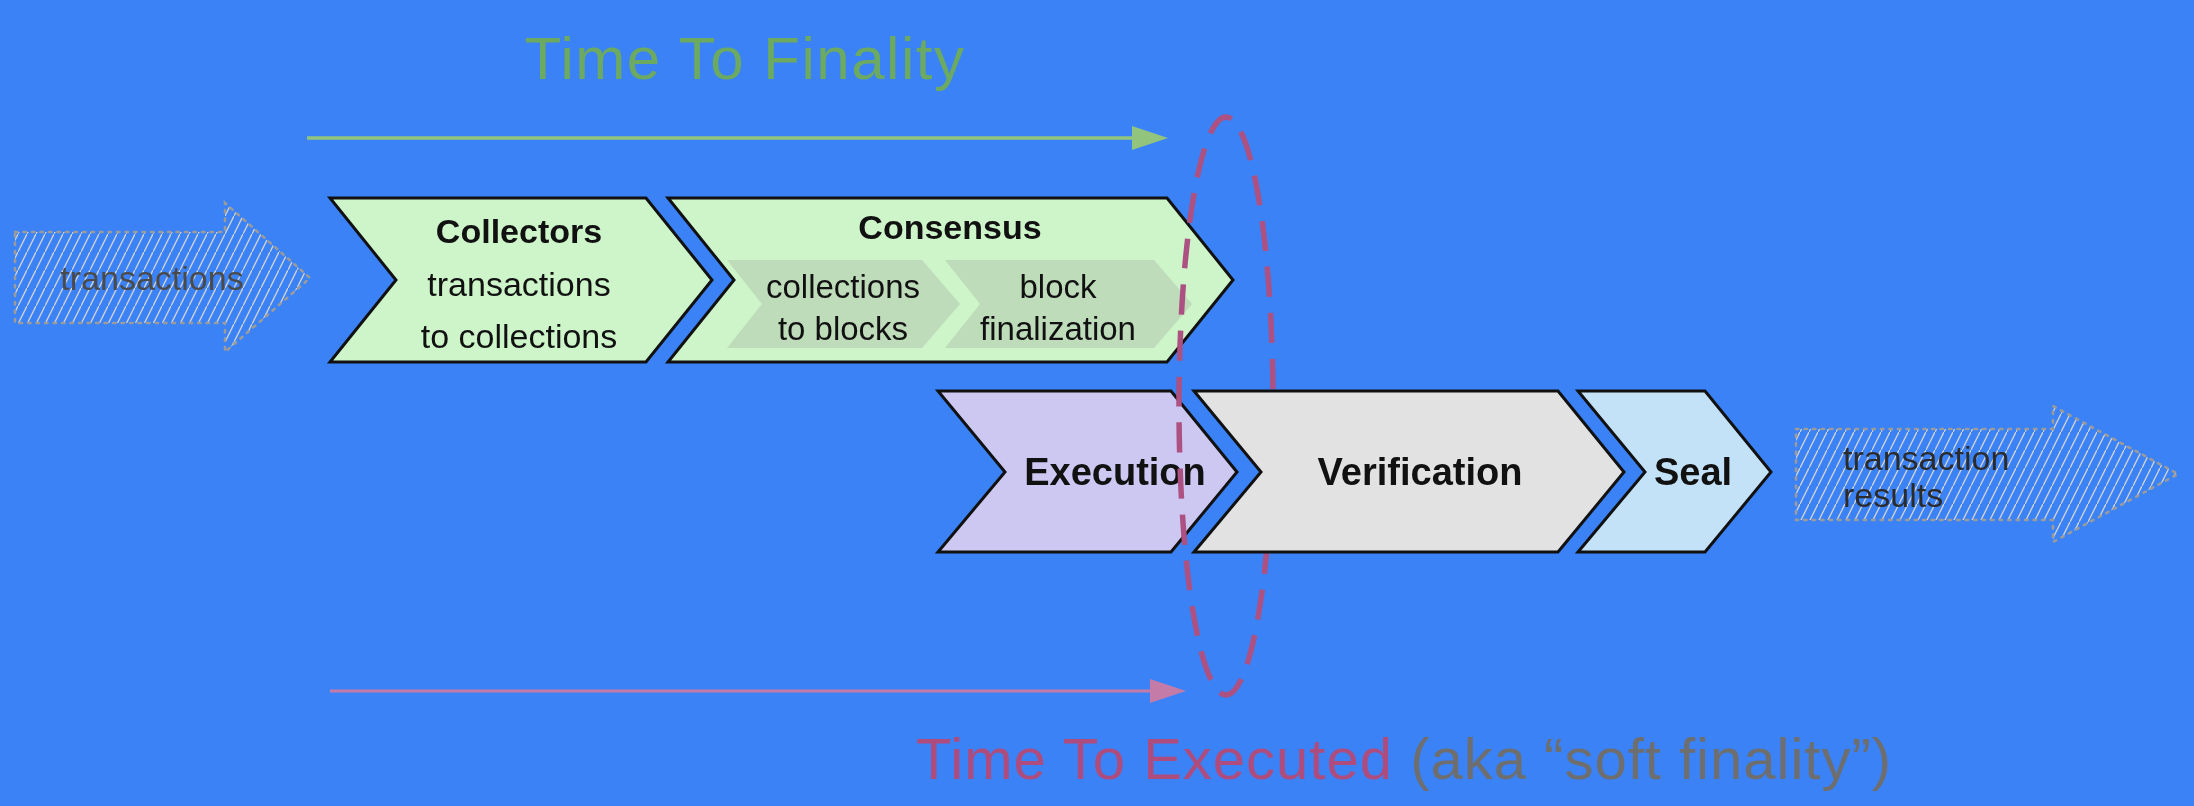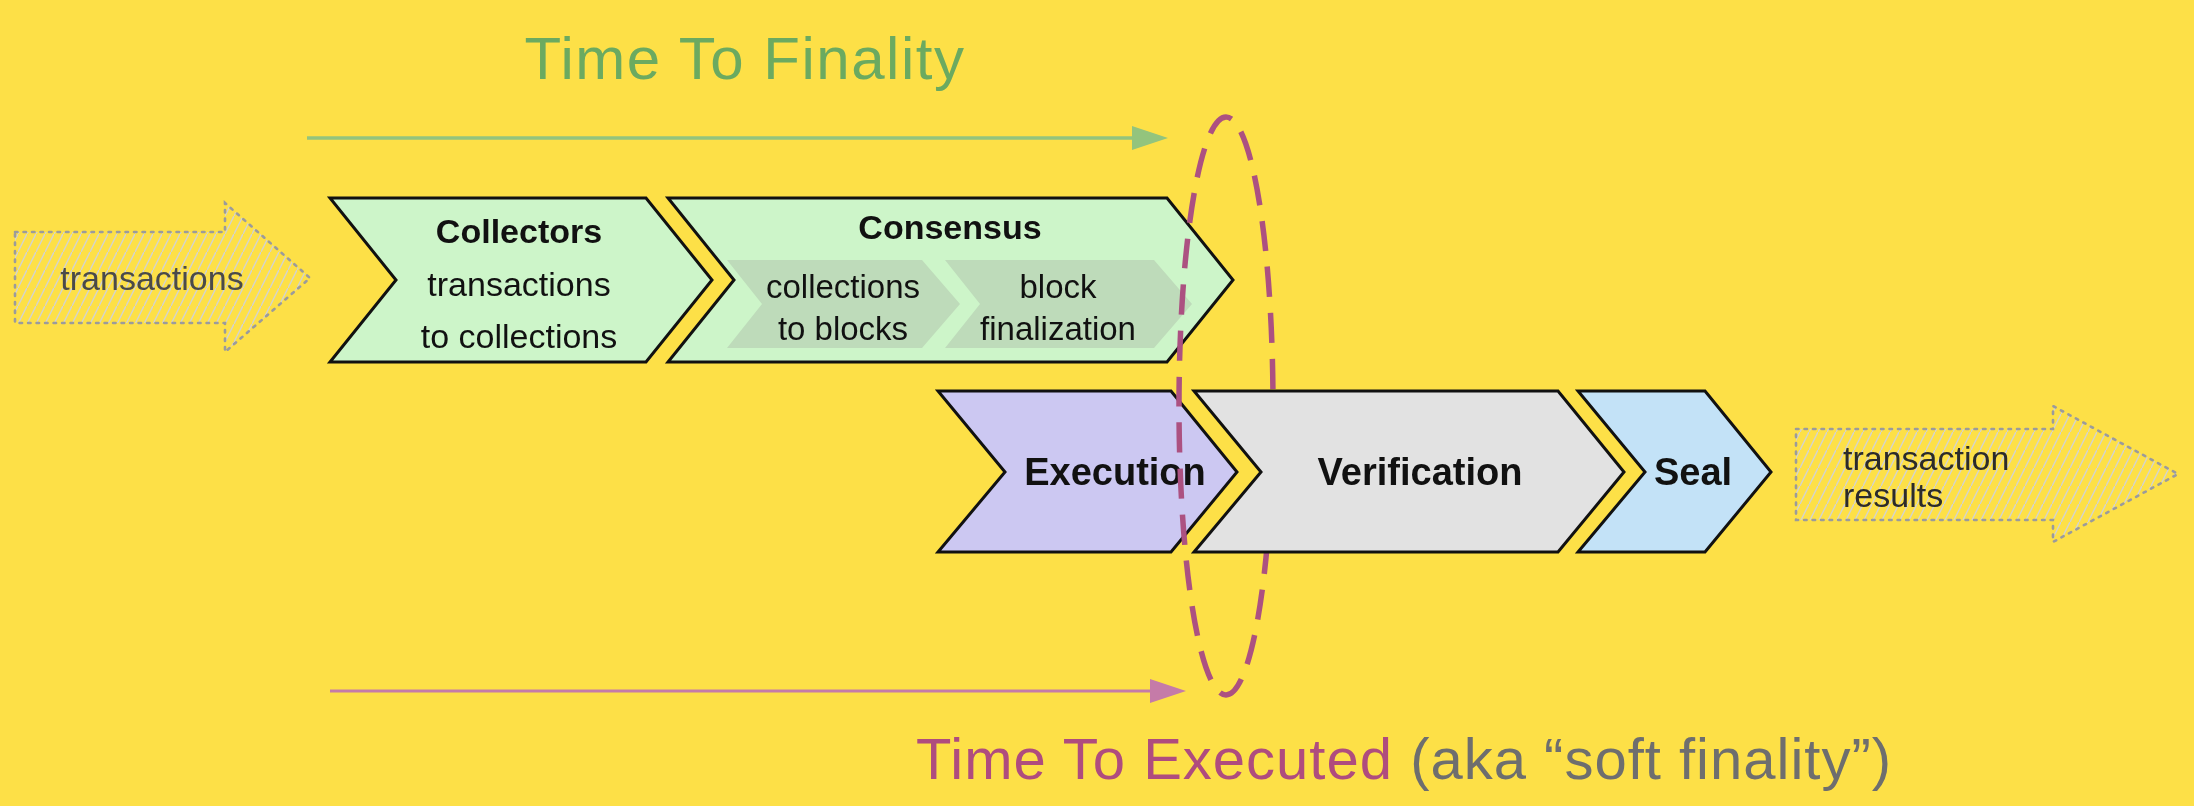--- a/index.html
+++ b/index.html
@@ -1,20 +1,20 @@
 <!DOCTYPE html>
 <html><head>
 <meta charset="utf-8">
 <style>
   html, body { margin: 0; padding: 0; background: #ffffff; }
   .canvas {
     position: relative;
     width: 2194px;
     height: 806px;
-    background: #fde047;
+    background: #3b82f6;
     font-family: "Liberation Sans", sans-serif;
     overflow: hidden;
   }
   svg { position: absolute; top: 0; left: 0; }
   .big-label { font-family: "Liberation Sans", sans-serif; font-size: 60px; letter-spacing: 1.5px; }
   .bottom-label { font-family: "Liberation Sans", sans-serif; font-size: 58px; letter-spacing: 1px; }
   .chev-title { font-family: "Liberation Sans", sans-serif; font-size: 34px; font-weight: 700; fill: #111111; }
   .chev-body  { font-family: "Liberation Sans", sans-serif; font-size: 34px; fill: #111111; }
   .sub-body   { font-family: "Liberation Sans", sans-serif; font-size: 33px; fill: #111111; }
   .stage-title{ font-family: "Liberation Sans", sans-serif; font-size: 38px; font-weight: 700; fill: #111111; }

